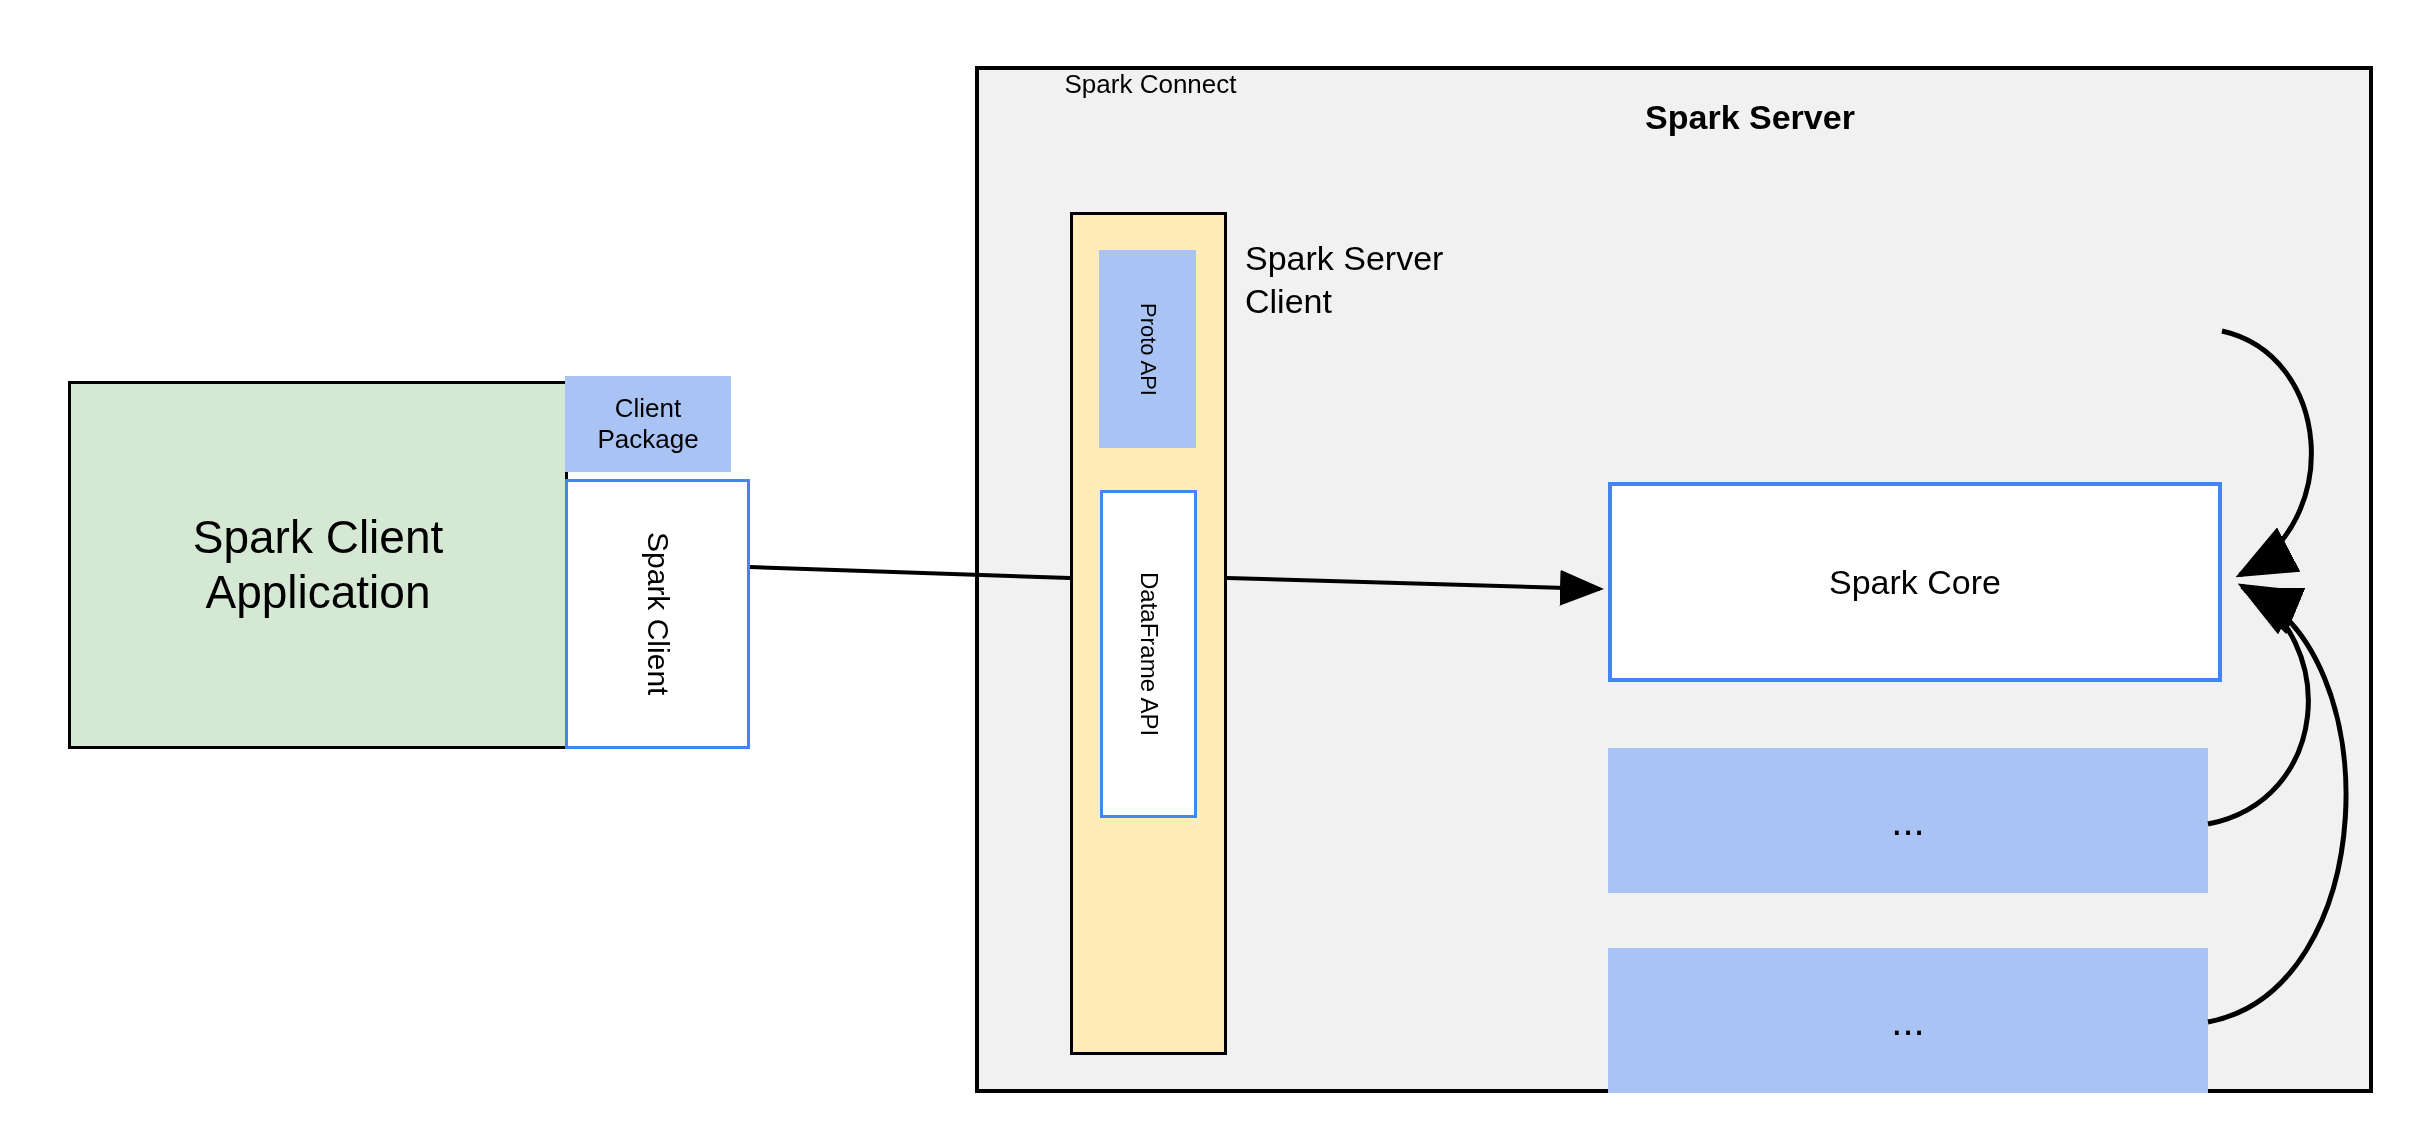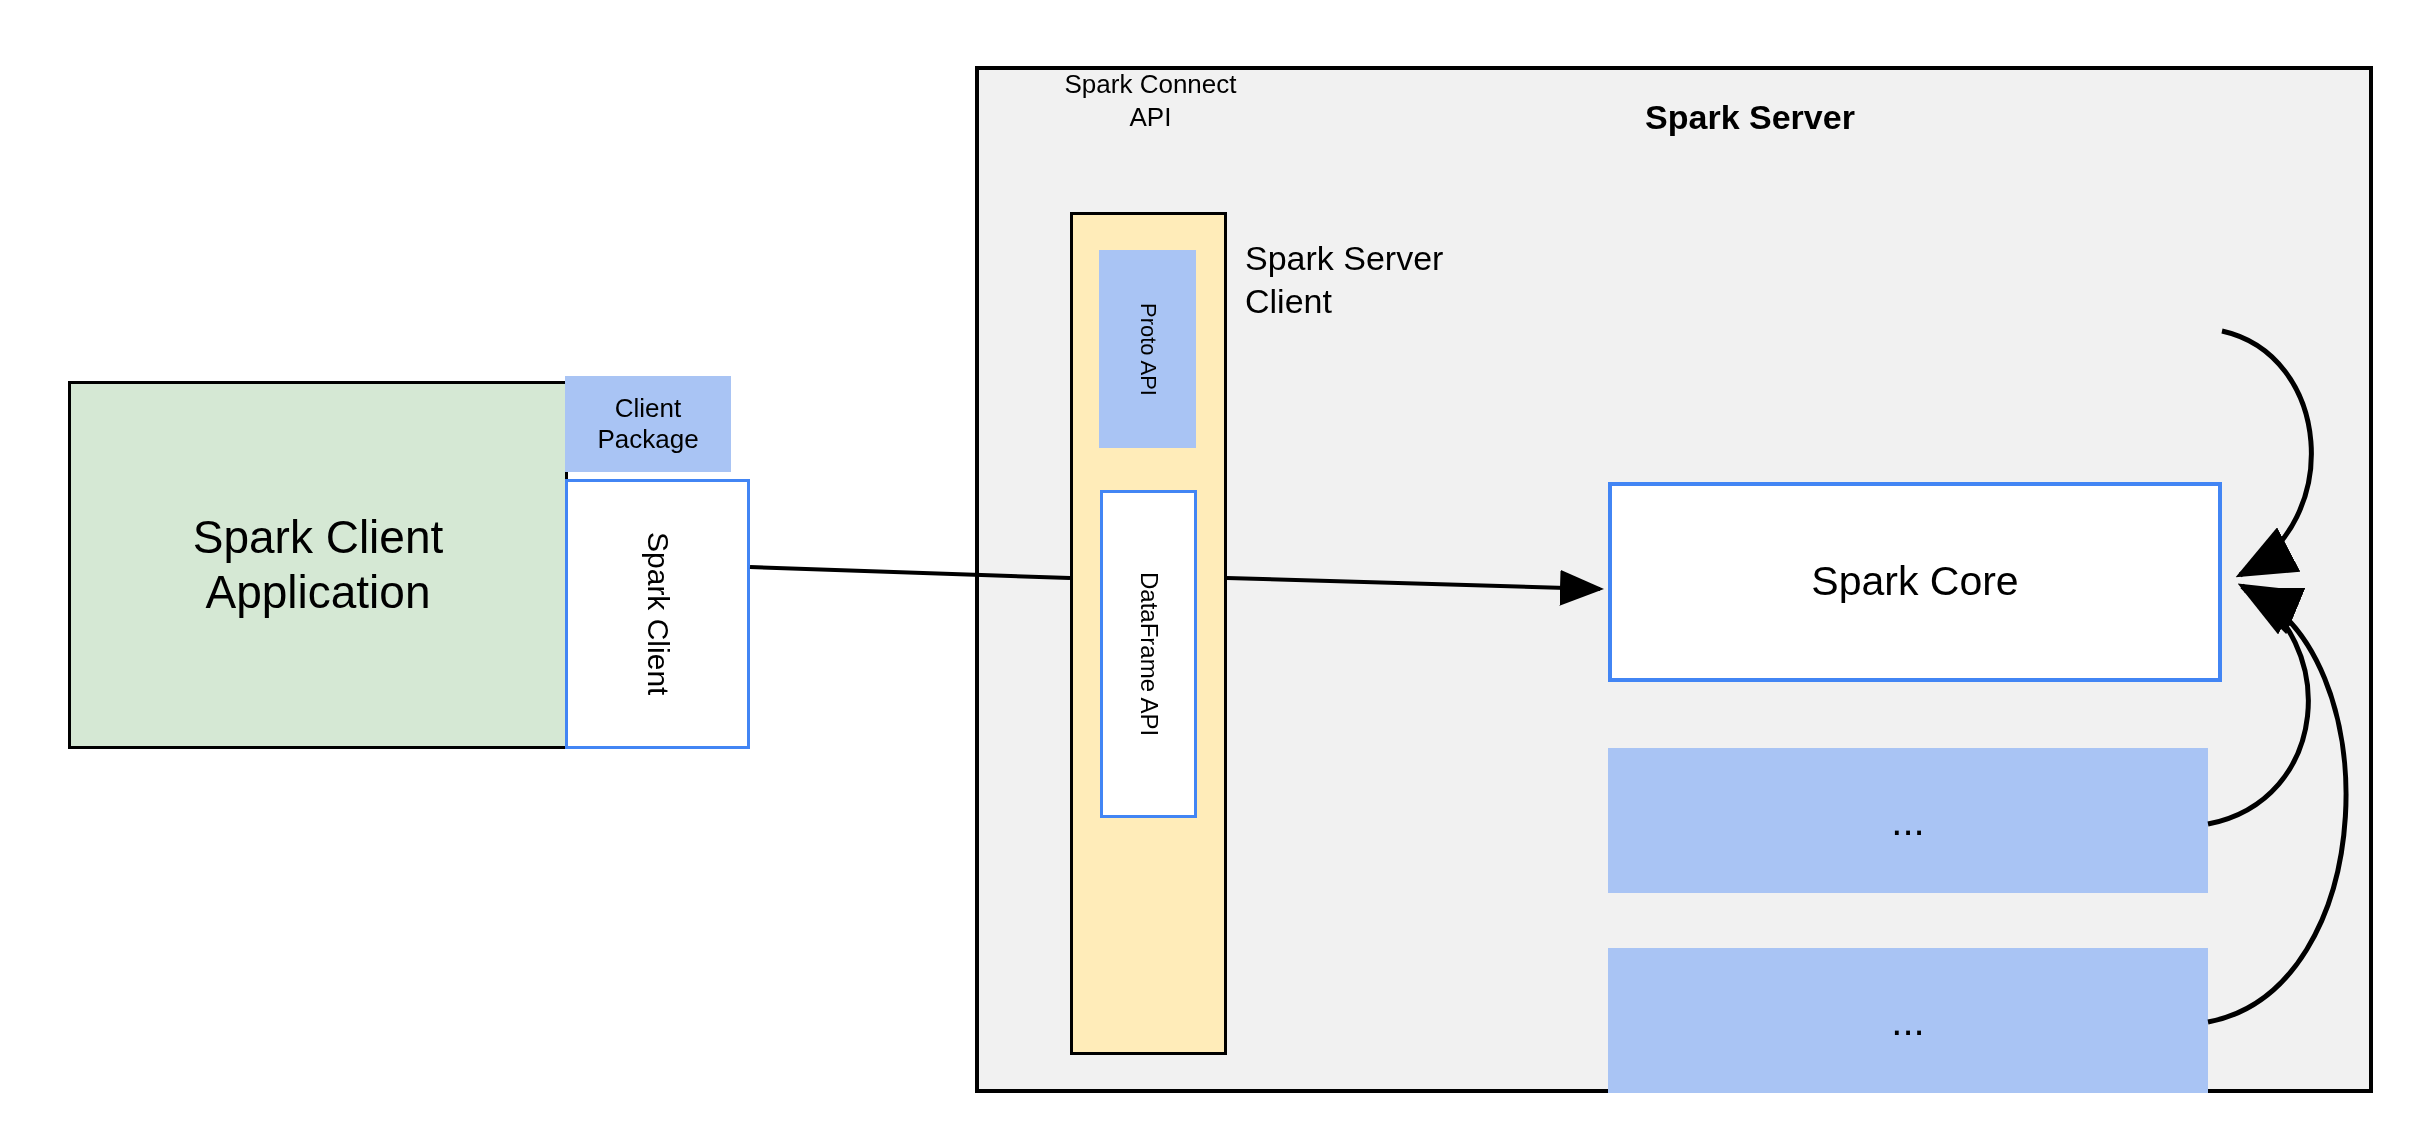--- a/index.html
+++ b/index.html
@@ -137,21 +137,21 @@
     background: #a9c4f4;
     font-size: 42px;
   }
   #spark-core-box {
     left: 1608px;
     top: 482px;
     width: 614px;
     height: 200px;
     background: #ffffff;
     border: 4px solid #4285f4;
-    font-size: 41px;
+    font-size: 34px;
   }
   #ellipsis-box-1 {
     left: 1608px;
     top: 748px;
     width: 600px;
     height: 145px;
     background: #a9c4f4;
     font-size: 40px;
   }
   #ellipsis-box-2 {
@@ -175,21 +175,20 @@
 </style>
 </head>
 <body>
 
 <div id="canvas">
 
   <div class="box" id="spark-server-container"></div>
 
   <div id="spark-connect-label">
     <div>Spark Connect</div>
-    <div>API</div>
   </div>
 
   <div id="spark-server-title">Spark Server</div>
 
   <div id="spark-server-library-label">
     <div>Spark Server</div>
     <div>Client</div>
   </div>
 
   <div class="box" id="spark-connect-strip"></div>

